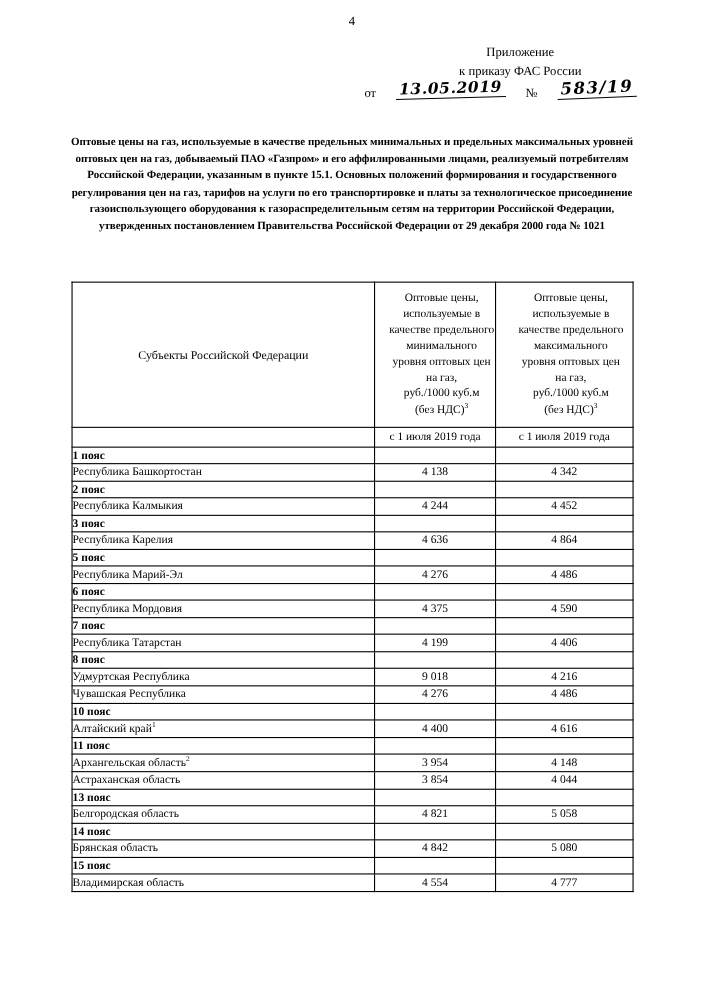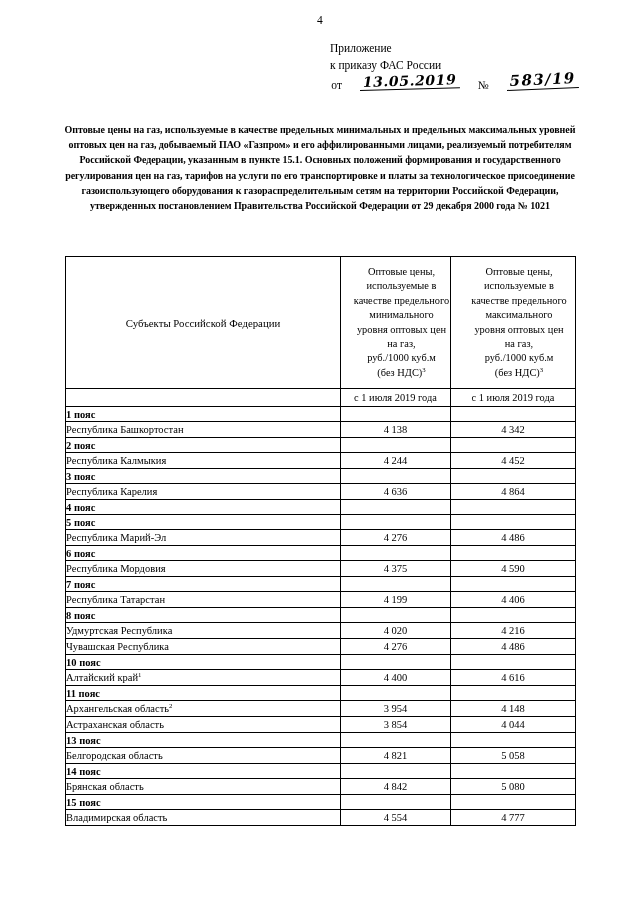--- a/index.html
+++ b/index.html
@@ -31,22 +31,23 @@
     width: 640px;
     text-align: center;
     font-size: 11.5px;
     letter-spacing: 0.2px;
   }
 
   
   .appendix-block {
     position: absolute;
     top: 40px;
-    left: 330px;
+    left: 348px;
     width: 250px;
+    text-align: center;
     font-size: 11.5px;
     line-height: 1.45;
   }
   .appendix-block .line {
     white-space: nowrap;
   }
 
   .order-line {
     position: absolute;
     top: 74px;
@@ -252,25 +253,20 @@
             <td class="zone-label">3 пояс</td>
             <td class="empty-cell"></td>
             <td class="empty-cell"></td>
           </tr>
           <tr class="region-row">
             <td class="region-name">Республика Карелия</td>
             <td class="num">4 636</td>
             <td class="num">4 864</td>
           </tr>
           <tr class="zone-row">
-            <td class="zone-label">4 пояс</td>
-            <td class="empty-cell"></td>
-            <td class="empty-cell"></td>
-          </tr>
-          <tr class="zone-row">
             <td class="zone-label">5 пояс</td>
             <td class="empty-cell"></td>
             <td class="empty-cell"></td>
           </tr>
           <tr class="region-row">
             <td class="region-name">Республика Марий-Эл</td>
             <td class="num">4 276</td>
             <td class="num">4 486</td>
           </tr>
           <tr class="zone-row">
@@ -293,21 +289,21 @@
             <td class="num">4 199</td>
             <td class="num">4 406</td>
           </tr>
           <tr class="zone-row">
             <td class="zone-label">8 пояс</td>
             <td class="empty-cell"></td>
             <td class="empty-cell"></td>
           </tr>
           <tr class="region-row">
             <td class="region-name">Удмуртская Республика</td>
-            <td class="num">4 020</td>
+            <td class="num">9 018</td>
             <td class="num">4 216</td>
           </tr>
           <tr class="region-row">
             <td class="region-name">Чувашская Республика</td>
             <td class="num">4 276</td>
             <td class="num">4 486</td>
           </tr>
           <tr class="zone-row">
             <td class="zone-label">10 пояс</td>
             <td class="empty-cell"></td>

